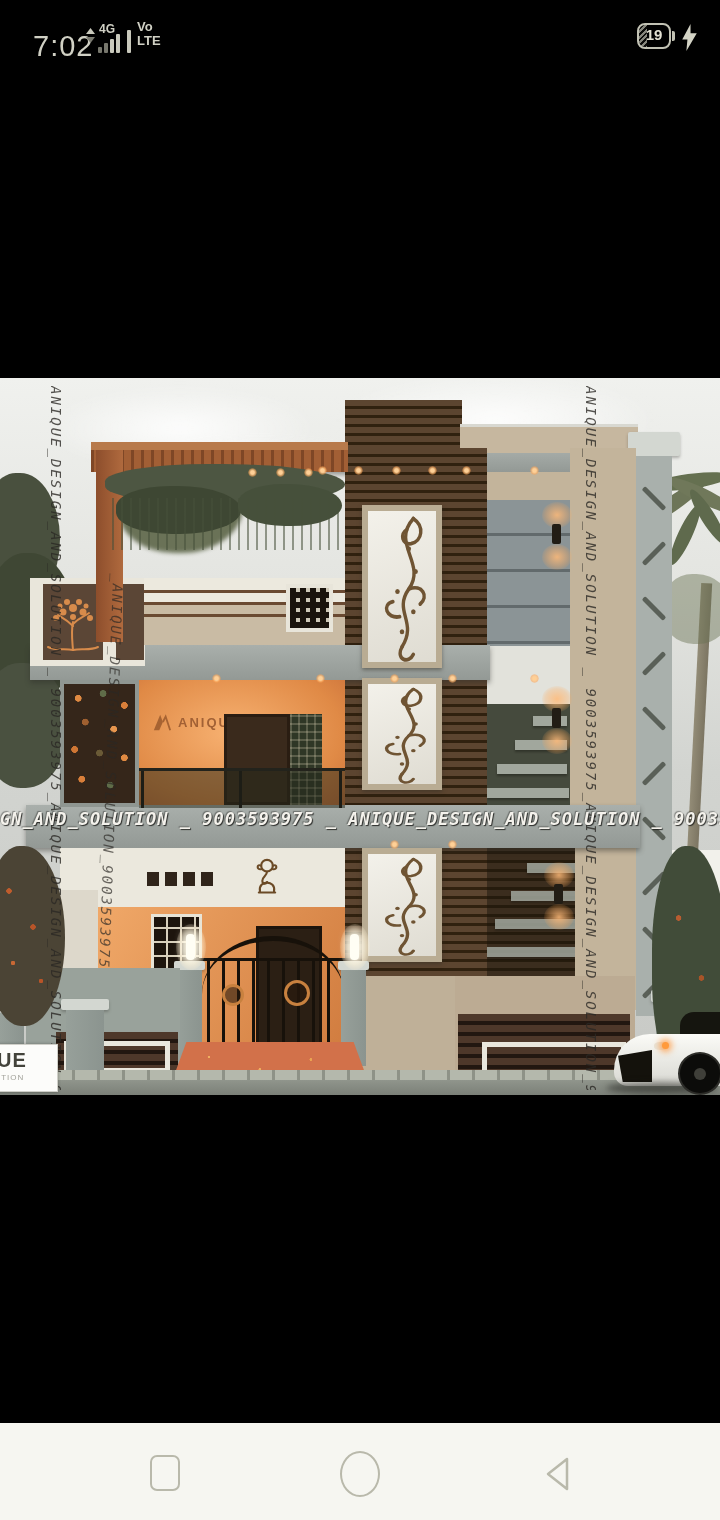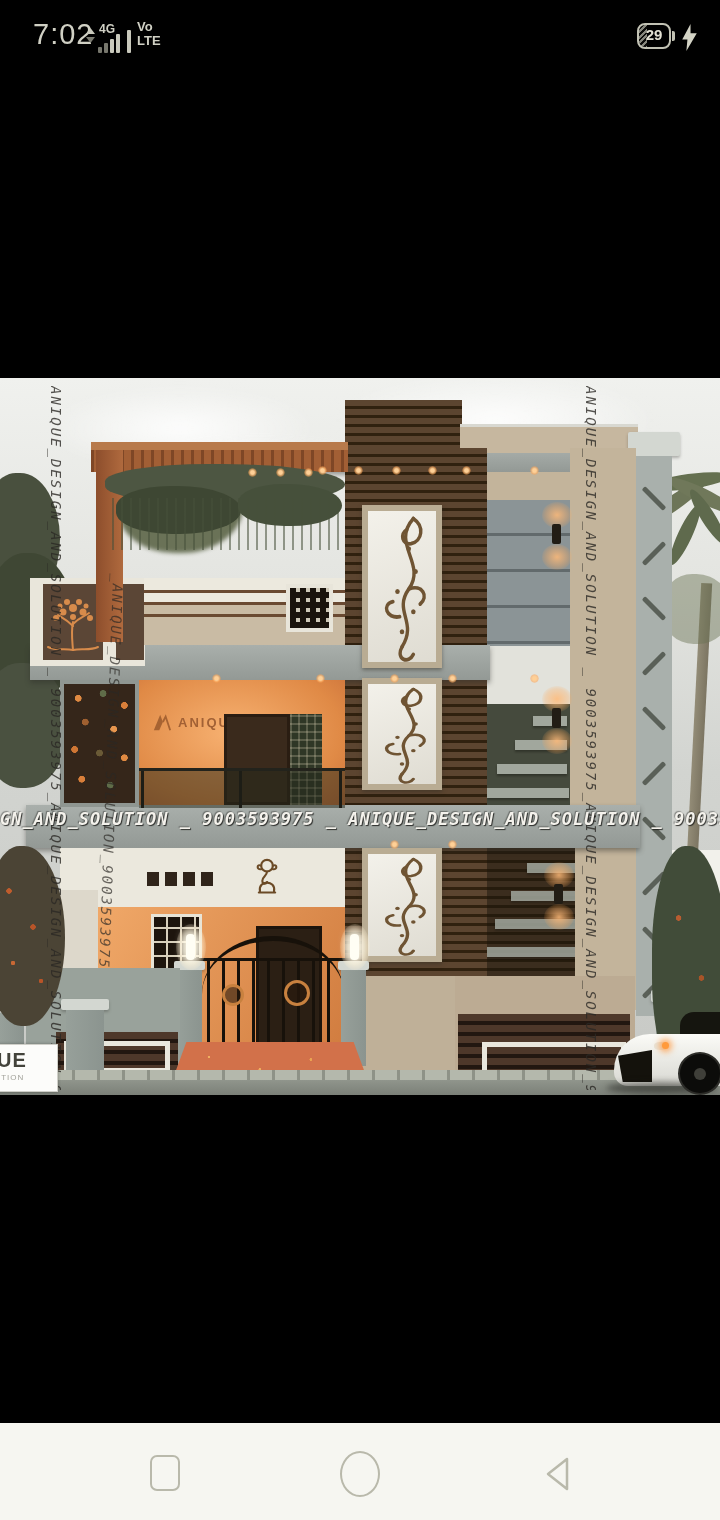--- a/index.html
+++ b/index.html
@@ -2,21 +2,21 @@
 <html style="--screen_background: #000000; --status_text: #d0d0c4; --photo_sky: #e6e7e3; --wood_brown: #4e3a27; --wall_beige: #c3b49b; --slab_grey: #9ba19d; --glow_orange: #eb9a58; --ramp_orange: #d4764a; --nav_background: #f6f6f1; --nav_icon: #b9b9ab;"><head>
 <meta charset="utf-8">
 <style>
   html,body{margin:0;padding:0;background:#000;}
   .screen{position:relative;width:720px;height:1520px;background:var(--screen_background,#000);overflow:hidden;
           font-family:"Liberation Sans",sans-serif;}
   .abs{position:absolute;}
 
   
   .status-bar{position:absolute;left:0;top:0;width:720px;height:80px;color:var(--status_text,#d0d0c4);}
-  .sb-time{position:absolute;left:33px;top:18px;font-size:29px;font-weight:500;letter-spacing:1px;}
+  .sb-time{position:absolute;left:33px;top:30px;font-size:29px;font-weight:500;letter-spacing:1px;}
   .sb-arrows{position:absolute;left:86px;top:28px;width:9px;height:15px;}
   .sb-4g{position:absolute;left:99px;top:22px;font-size:12px;font-weight:700;}
   .sb-bars{position:absolute;left:98px;top:34px;width:26px;height:19px;display:flex;align-items:flex-end;gap:2px;}
   .sb-bars i{display:block;width:4px;background:#c9c9bc;border-radius:1px;}
   .sb-bars i.dim{background:#76766c;}
   .sb-bar-tall{position:absolute;left:127px;top:30px;width:4px;height:23px;background:#c9c9bc;border-radius:1px;}
   .sb-volte{position:absolute;left:137px;top:20px;font-size:13px;font-weight:700;line-height:14px;}
   .battery{position:absolute;left:637px;top:23px;width:34px;height:26px;border:2px solid #c2c2b4;border-radius:8px;box-sizing:border-box;overflow:hidden;}
   .battery .fill{position:absolute;left:0;top:0;bottom:0;width:26%;
       background:repeating-linear-gradient(135deg,rgba(205,205,190,.65) 0 2px,rgba(60,60,52,.2) 2px 4px);}
@@ -83,21 +83,21 @@
         <i style="height:14px"></i>
         <i style="height:19px"></i>
     </div>
     <div class="sb-bar-tall"></div>
     <div class="sb-volte">
       <div>Vo</div>
         <div>LTE</div>
     </div>
     <div class="battery">
       <div class="fill"></div>
-      <div class="pct">29</div>
+      <div class="pct">19</div>
     </div>
     <div class="batt-nub"></div>
     <svg class="bolt" viewBox="0 0 14 26">
       <polygon points="8,0 0,15 5,15 4,26 14,9 8,9" fill="#d4d4c6"></polygon>
     </svg>
   </div>
 
   <div class="photo">
 
     <div class="cloud" style="left:40px;top:8px;width:280px;height:85px;"></div>

